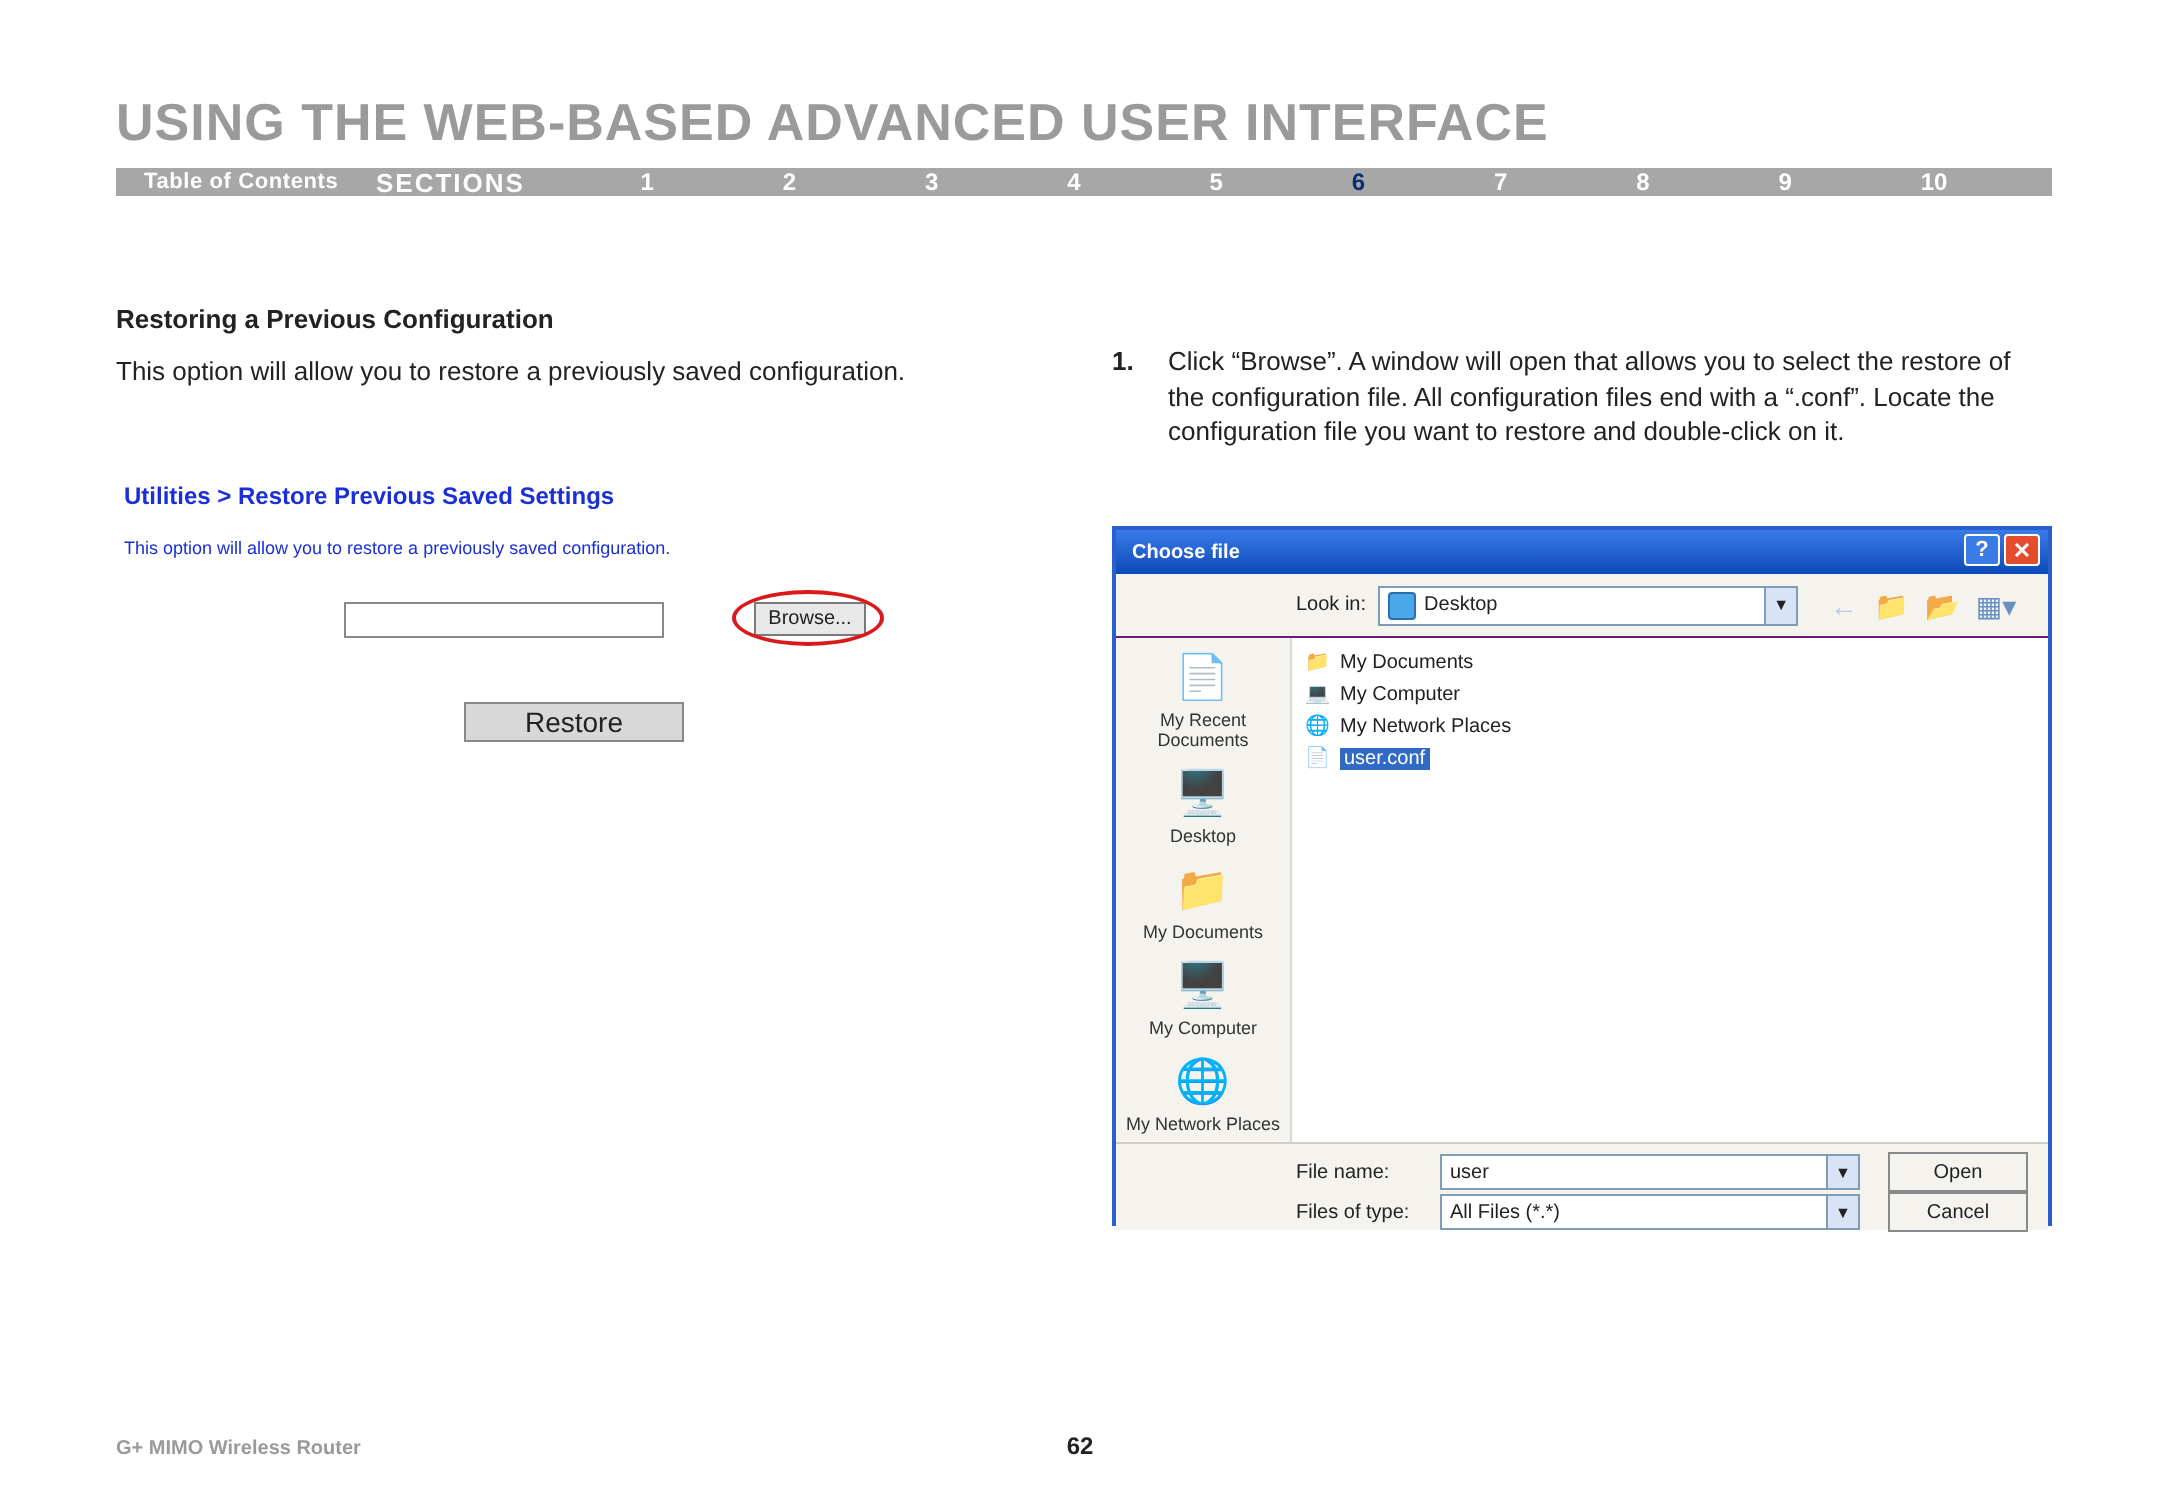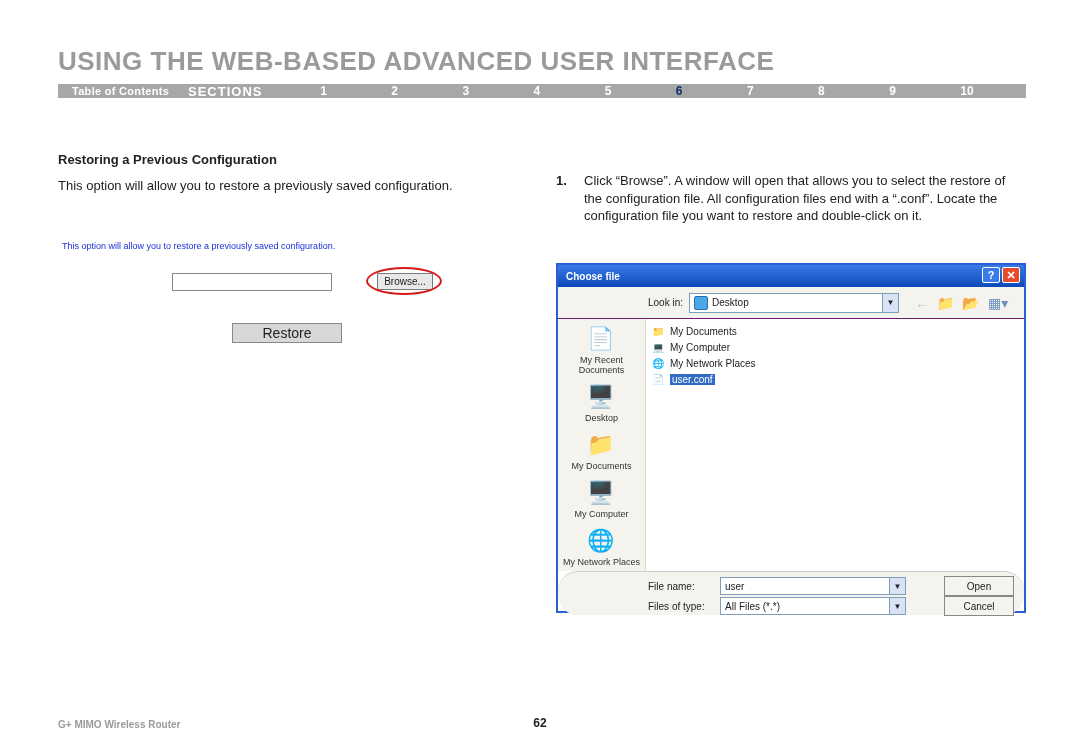--- a/index.html
+++ b/index.html
@@ -242,26 +242,25 @@
   .file-item .fico { width:14px; text-align:center; }
   .file-item.selected .flabel {
     background:#316ac5; color:#fff; padding:0 2px;
   }
   .dlg-bottom {
     height: 44px;
     background:#f4f3ee;
     border-top:1px solid #d0cfc7;
     padding: 4px 10px 0 90px;
     font-size:10px;
-    border-radius:20px;
   }
   .dlg-row { display:flex; align-items:center; height:20px; gap:8px; }
   .dlg-row label { width: 64px; }
   .dlg-combo {
-    width: 186px; height:18px; border:1px solid #7f9db9; background:#fff;
+    width: 210px; height:18px; border:1px solid #7f9db9; background:#fff;
     padding-left:4px; display:flex;align-items:center; position:relative; font-size:10px;
   }
   .dlg-btn {
     width: 70px; height:20px; background:#f4f3ee; border:1px solid #888;
     font-size:10px; display:flex;align-items:center;justify-content:center;
     cursor:pointer;
     margin-left:auto;
   }
 
   .footer-left {
@@ -294,20 +293,21 @@
       <span class="nav-num">9</span>
       <span class="nav-num">10</span>
     </div>
 </div>
 
 <div class="left-col">
   <div class="subheading">Restoring a Previous Configuration</div>
   <div class="body-text">This option will allow you to restore a previously saved configuration.</div>
 
   <div class="router-panel">
+    <div class="router-breadcrumb">Utilities &gt; Restore Previous Saved Settings</div>
     <div class="router-desc">This option will allow you to restore a previously saved configuration.</div>
     <div class="router-controls">
       <div class="file-row">
         <div class="file-input"></div>
         <div class="browse-wrap">
           <div class="browse-circle"></div>
           <div class="browse-btn">Browse...</div>
         </div>
       </div>
       <div class="restore-btn">Restore</div>

